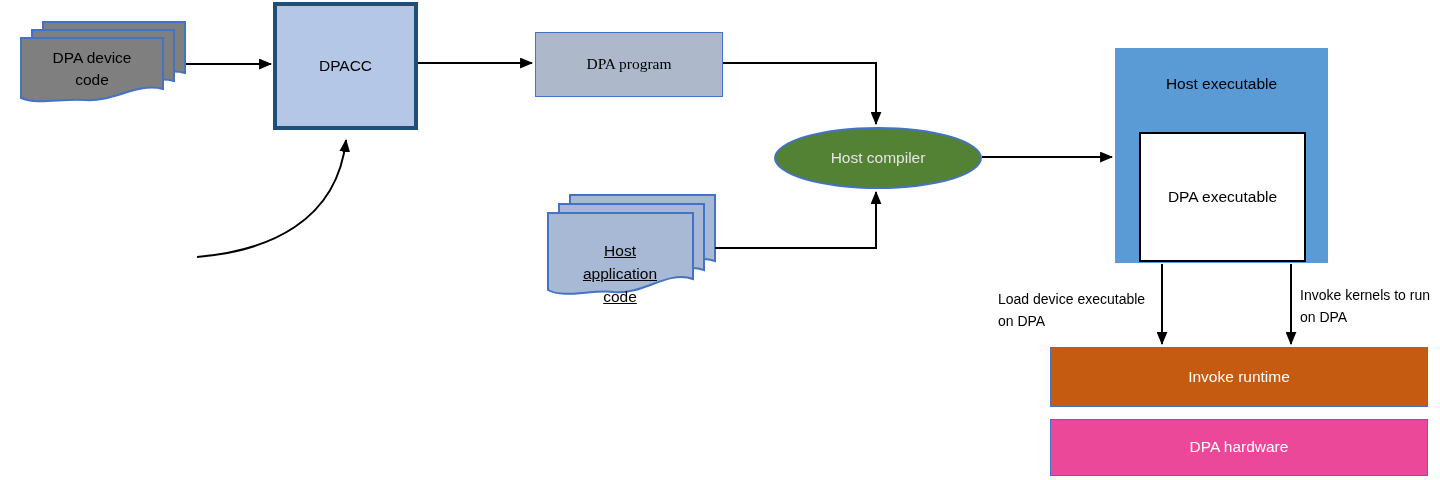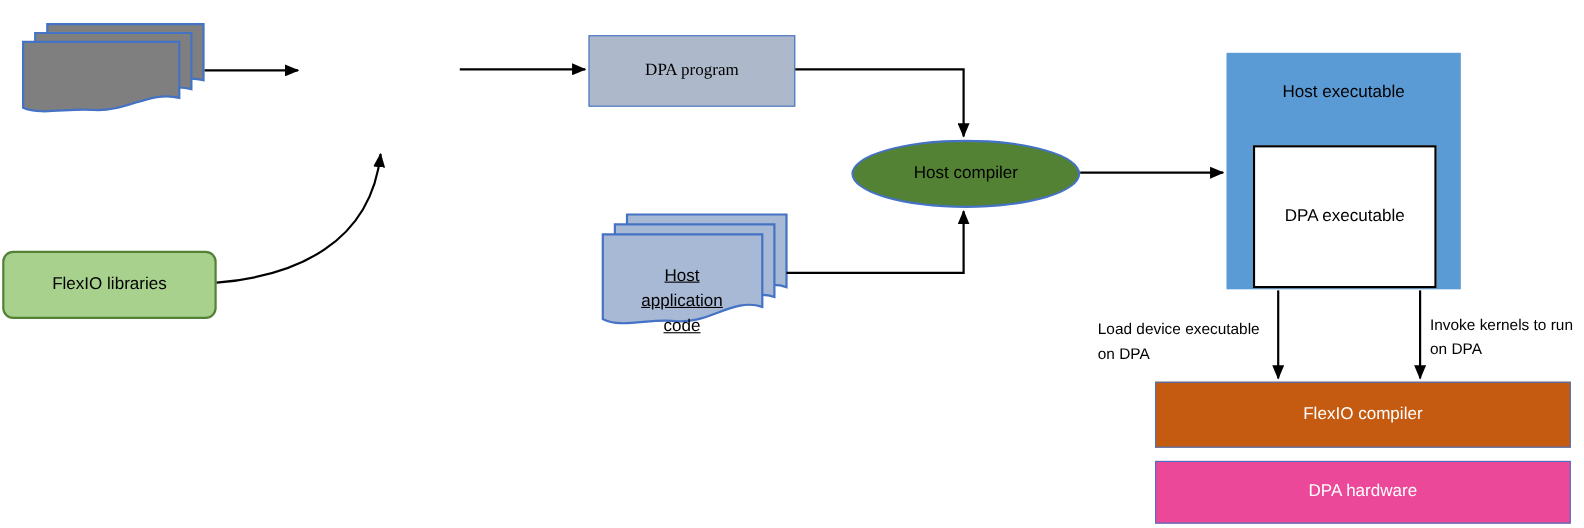--- a/index.html
+++ b/index.html
@@ -48,48 +48,49 @@
       <path transform="translate(21,38)" d="M0,0 H142 V51 C116,44 94,64 64,62 C42,60 16,67 0,60 Z" stroke-width="2" style="fill: rgb(127, 127, 127); stroke: rgb(68, 114, 196);"></path>
     </g>
 
     <g>
       <path transform="translate(570,195)" d="M0,0 H145 V66 C119,57 96,82 66,79 C44,76 16,86 0,77 Z" stroke-width="2" style="fill: rgb(168, 185, 214); stroke: rgb(68, 114, 196);"></path>
       <path transform="translate(559,204)" d="M0,0 H145 V66 C119,57 96,82 66,79 C44,76 16,86 0,77 Z" stroke-width="2" style="fill: rgb(168, 185, 214); stroke: rgb(68, 114, 196);"></path>
       <path transform="translate(548,213)" d="M0,0 H145 V66 C119,57 96,82 66,79 C44,76 16,86 0,77 Z" stroke-width="2" style="fill: rgb(168, 185, 214); stroke: rgb(68, 114, 196);"></path>
     </g>
   </svg>
 
+  <div class="node" id="node-dpacc" style="background-color: rgb(180, 199, 231); border-color: rgb(31, 78, 121); color: rgb(0, 0, 0);">
+    <span>DPACC</span>
+  </div>
 
   <div class="node" id="node-dpa-program" style="background-color: rgb(173, 185, 202); border-color: rgb(68, 114, 196); color: rgb(0, 0, 0);">
     <span>DPA program</span>
   </div>
 
-  <div class="node" id="node-flexio-libraries" style="background-color: rgb(169, 209, 142); border-color: rgb(83, 129, 53); color: rgb(0, 0, 0);">
-    <span>FlexIO libraries</span>
-  </div>
 
-  <div class="node" id="node-host-compiler" style="background-color: rgb(84, 130, 53); border-color: rgb(68, 114, 196); color: #000000;">
+  <div class="node" id="node-host-compiler" style="background-color: rgb(84, 130, 53); border-color: rgb(68, 114, 196); color: #e5e5e5;">
     <span>Host compiler</span>
   </div>
 
   <div class="node" id="node-host-executable" style="background-color: rgb(91, 155, 213); color: rgb(0, 0, 0);">
     <div class="title">Host executable</div>
     <div class="node" id="node-dpa-executable" style="background-color: rgb(255, 255, 255); border-color: rgb(0, 0, 0); color: rgb(0, 0, 0);">
       <span>DPA executable</span>
     </div>
   </div>
 
   <div class="node" id="node-flexio-runtime" style="background-color: rgb(197, 90, 17); border-color: rgb(68, 114, 196); color: rgb(255, 255, 255);">
-    <span>FlexIO compiler</span>
+    <span>Invoke runtime</span>
   </div>
 
   <div class="node" id="node-dpa-hardware" style="background-color: #ec4899; border-color: rgb(68, 114, 196); color: rgb(255, 255, 255);">
     <span>DPA hardware</span>
   </div>
 
+  <div class="stack-label" id="label-dpa-device-code">DPA device code</div>
   <div class="stack-label" id="label-host-application-code">Host application code</div>
 
   <div class="annotation" id="annotation-load">Load device executable on DPA</div>
   <div class="annotation" id="annotation-invoke">Invoke kernels to run on DPA</div>
 
   <svg class="layer arrow-layer" width="1440" height="480" viewBox="0 0 1440 480">
     <defs>
       <marker id="arrowhead" viewBox="0 0 12 10" refX="11" refY="5" markerWidth="13" markerHeight="11" orient="auto-start-reverse" markerUnits="userSpaceOnUse">
         <path d="M0,0 L12,5 L0,10 Z" style="fill: rgb(0, 0, 0);"></path>
       </marker>

